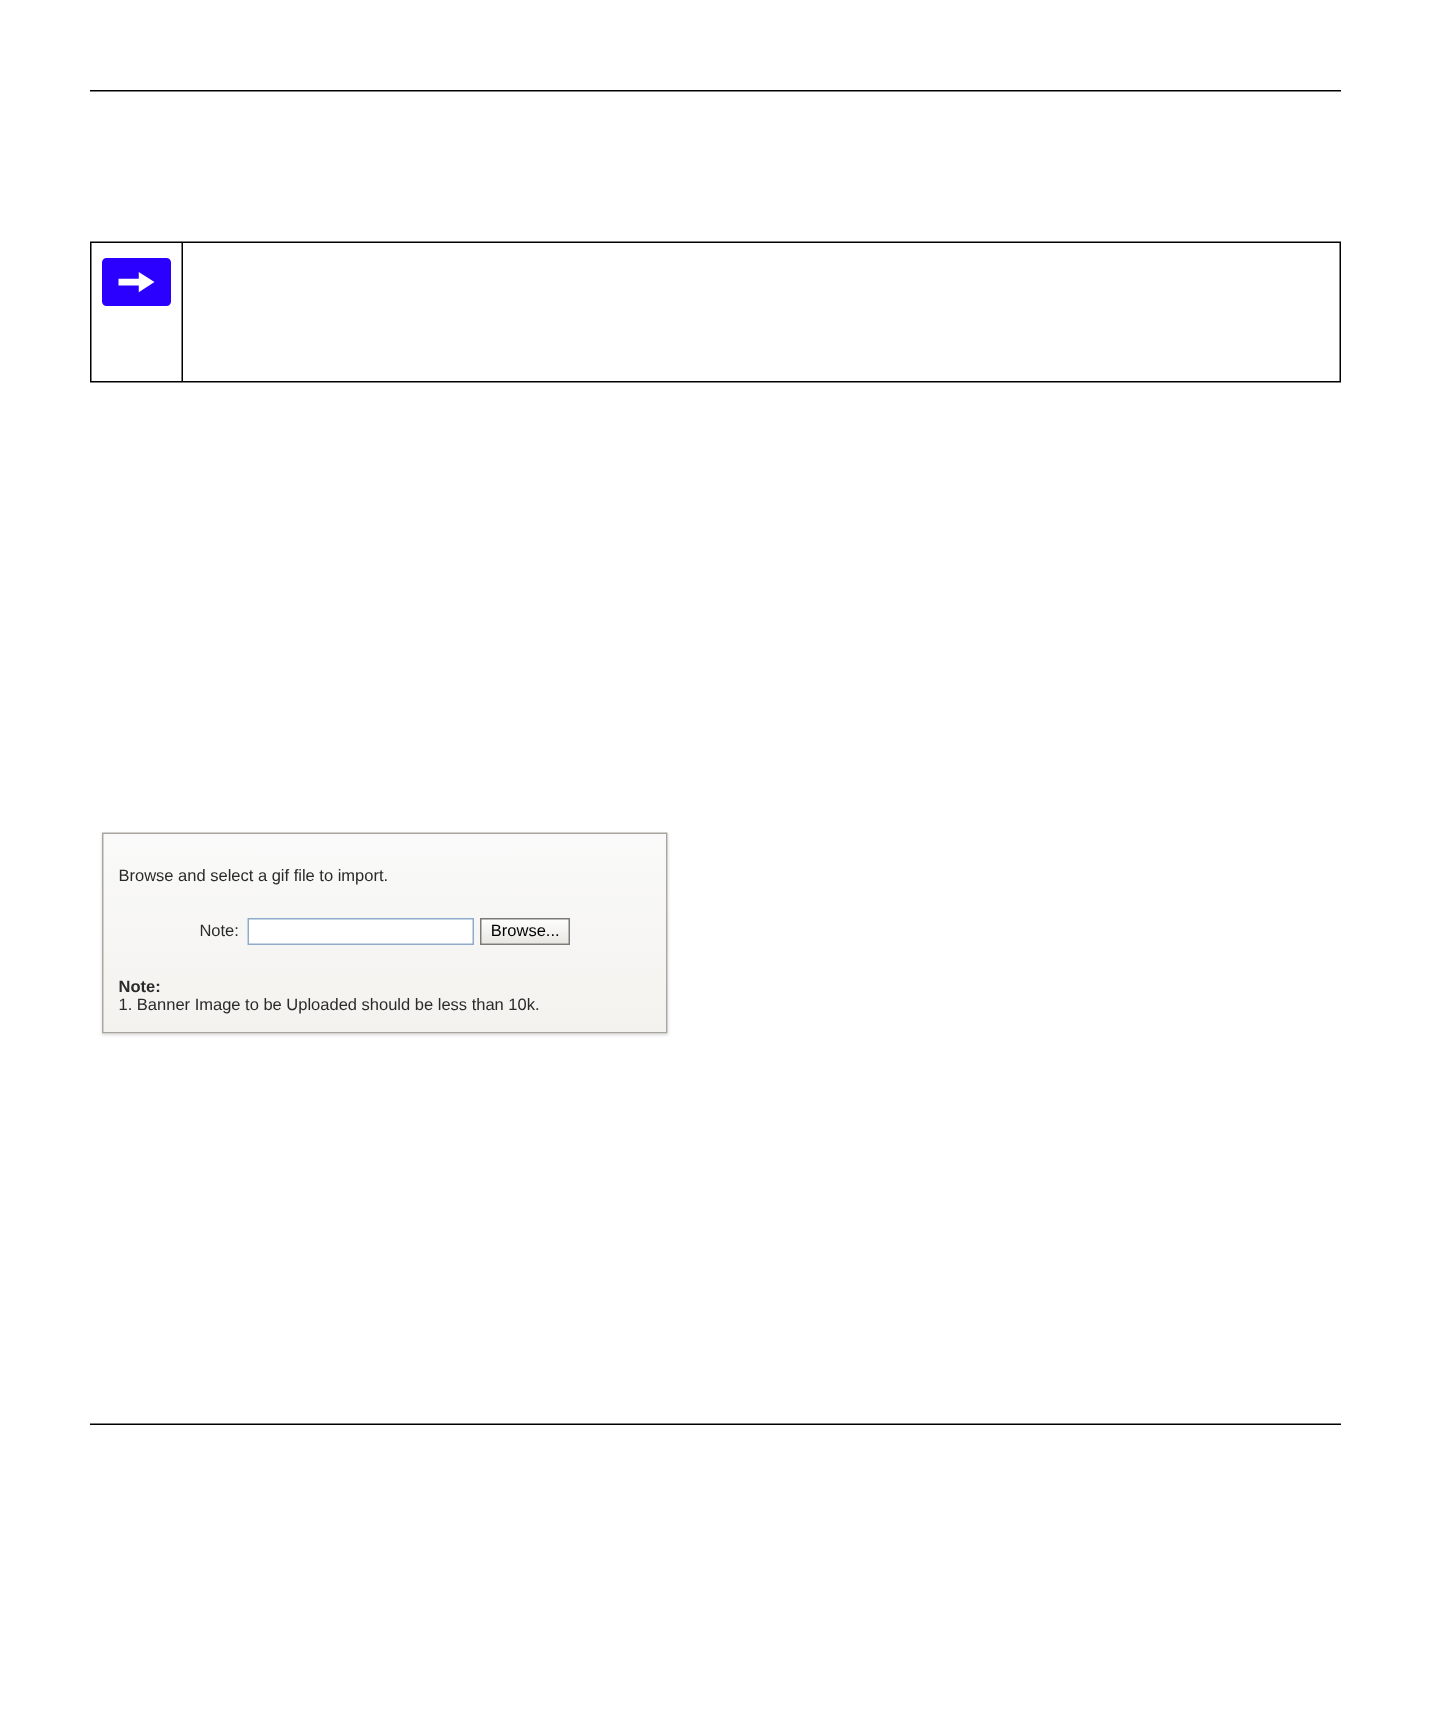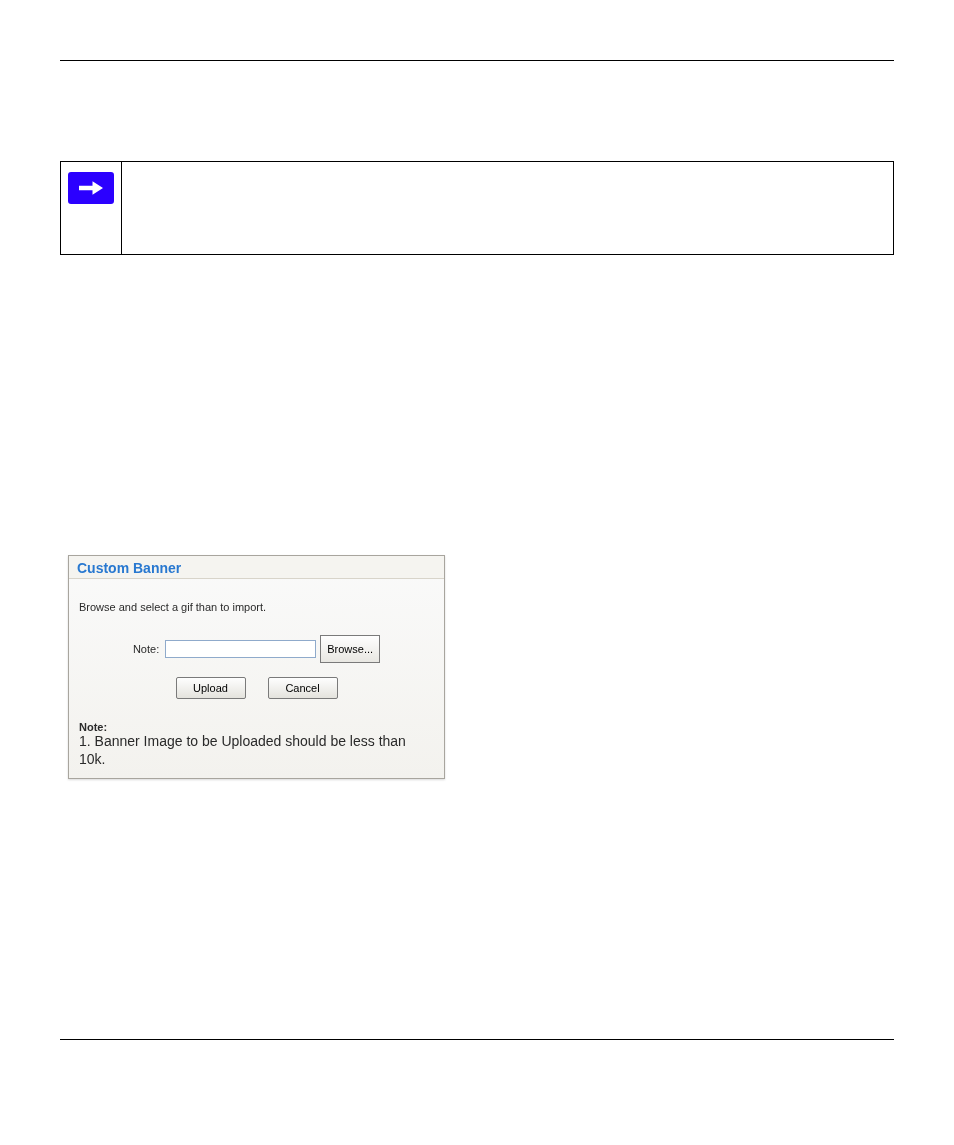--- a/index.html
+++ b/index.html
@@ -93,21 +93,21 @@
   }
   .file-input {
     width: 145px;
     height: 16px;
     border: 1px solid #8faacb;
     background: #ffffff;
     font-size: 11px;
     padding: 0 2px;
   }
   .browse-btn {
-    height: 28px;
+    height: 18px;
     font-size: 11px;
     border: 1px solid #7a7a7a;
     background: linear-gradient(#fefefe, #e8e7e2);
     padding: 0 6px;
     cursor: pointer;
   }
   .button-row {
     display: flex;
     justify-content: center;
     gap: 22px;
@@ -121,21 +121,21 @@
     background: linear-gradient(#fefefe, #e4e3dd);
     cursor: pointer;
     border-radius: 2px;
   }
   .dialog-note-heading {
     font-weight: bold;
     font-size: 11px;
     margin-top: 22px;
   }
   .dialog-note-line {
-    font-size: 14px;
+    font-size: 11px;
     line-height: 1.25;
   }
 </style>
 </head>
 <body>
 
 <div class="page">
 
   <hr class="hr-top">
 
@@ -144,34 +144,29 @@
       <div class="arrow-icon">
         <svg viewBox="0 0 40 24">
           <path d="M4 9 L22 9 L22 3 L36 12 L22 21 L22 15 L4 15 Z" fill="#ffffff"></path>
         </svg>
       </div>
     </div>
     <div class="note-content"></div>
   </div>
 
   <div class="dialog">
-    <div class="dialog-title">Custom Banner</div>
     <div class="dialog-body">
-      <div class="dialog-instruction">Browse and select a gif than to import.</div>
+      <div class="dialog-instruction">Browse and select a gif file to import.</div>
 
       <div class="file-row">
         <span class="file-label">Note:</span>
         <input type="text" class="file-input" value="" style="">
         <button class="browse-btn">Browse...</button>
       </div>
 
-      <div class="button-row">
-        <button class="std-btn">Upload</button>
-        <button class="std-btn">Cancel</button>
-      </div>
 
       <div class="dialog-note-heading">Note:</div>
       <div class="dialog-note-line">1. Banner Image to be Uploaded should be less than 10k.</div>
     </div>
   </div>
 
   <hr class="hr-bottom">
 
 </div>
 

